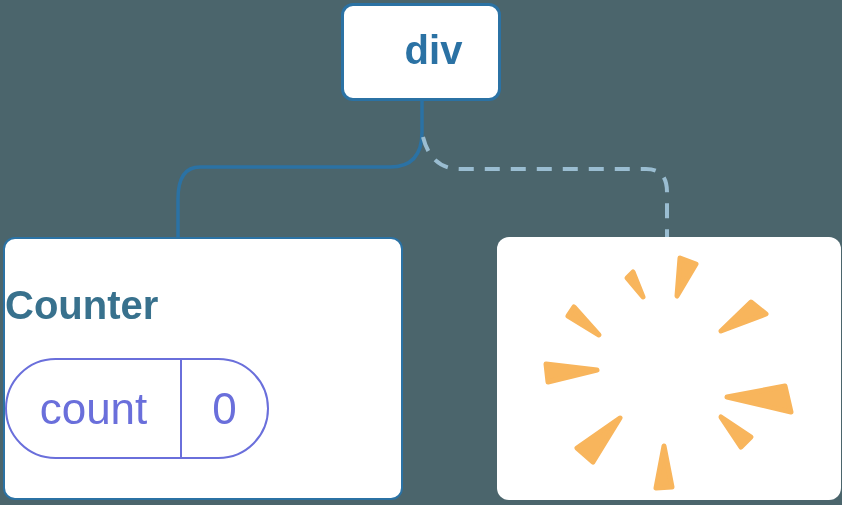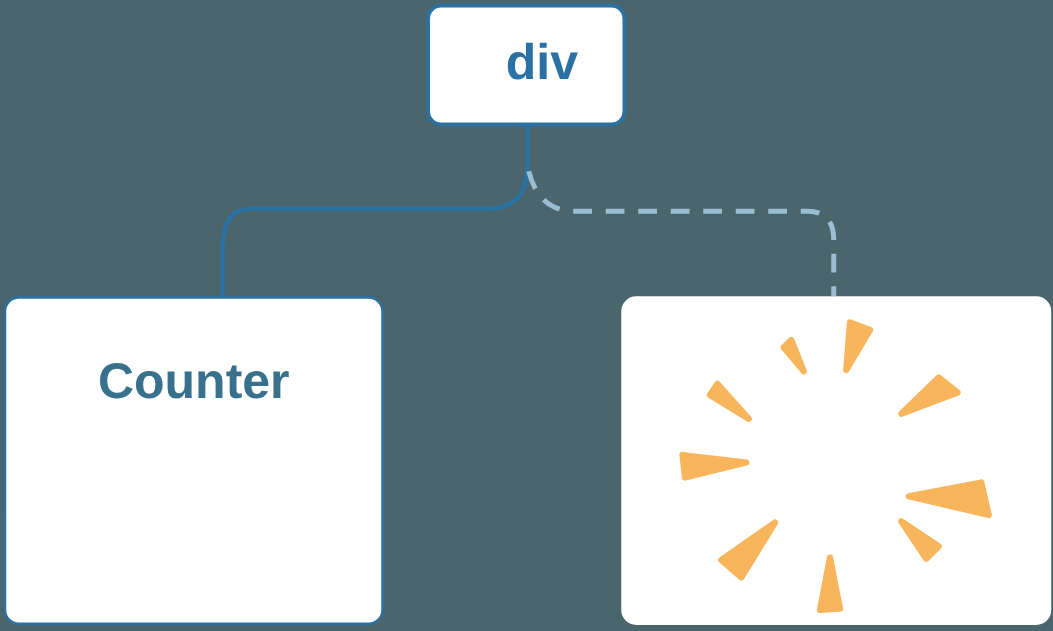--- a/index.html
+++ b/index.html
@@ -65,27 +65,27 @@
   .node-root .root-label {
     color: var(--blue);
     font-size: 40px;
     font-weight: 600;
     line-height: 1;
     padding-bottom: 4px;
   }
   .node-counter {
     left: 3px;
     top: 237px;
-    width: 304px;
+    width: 400px;
     height: 263px;
     border: 2.5px solid var(--blue);
     border-radius: 12px;
     display: flex;
     flex-direction: column;
-    align-items: center;
+    align-items: flex-start;
   }
   .counter-title {
     margin-top: 46px;
     color: var(--steel);
     font-size: 40px;
     font-weight: 600;
     line-height: 1;
   }
   .state-pill {
     margin-top: 33px;
@@ -139,20 +139,24 @@
     <path class="edge-solid" d="M 422 101 L 422 132 Q 422 167 390 167 L 200 167 Q 178 167 178 199 L 178 238"></path>
     <path class="edge-dashed" d="M 423 137 Q 431 169 460 169 L 646 169 Q 667 169 667 192 L 667 237"></path>
   </svg>
 
   <div class="node node-root">
     <span class="root-label">div</span>
   </div>
 
   <div class="node node-counter">
     <div class="counter-title">Counter</div>
+    <div class="state-pill">
+      <div class="pill-cell key">count</div>
+      <div class="pill-cell value">0</div>
+    </div>
   </div>
 
   <div class="node node-poof">
     <svg class="poof-svg" viewBox="497 237 344 263">
         <polygon points="677,296 680,258 696,264" class="ray"></polygon>
         <polygon points="643,297 627,278 633,272" class="ray"></polygon>
         <polygon points="721,331 751,302 766,314" class="ray"></polygon>
         <polygon points="599,335 568,316 574,307" class="ray"></polygon>
         <polygon points="597,370 546,364 548,382" class="ray"></polygon>
         <polygon points="727,397 785,386 791,412" class="ray"></polygon>

